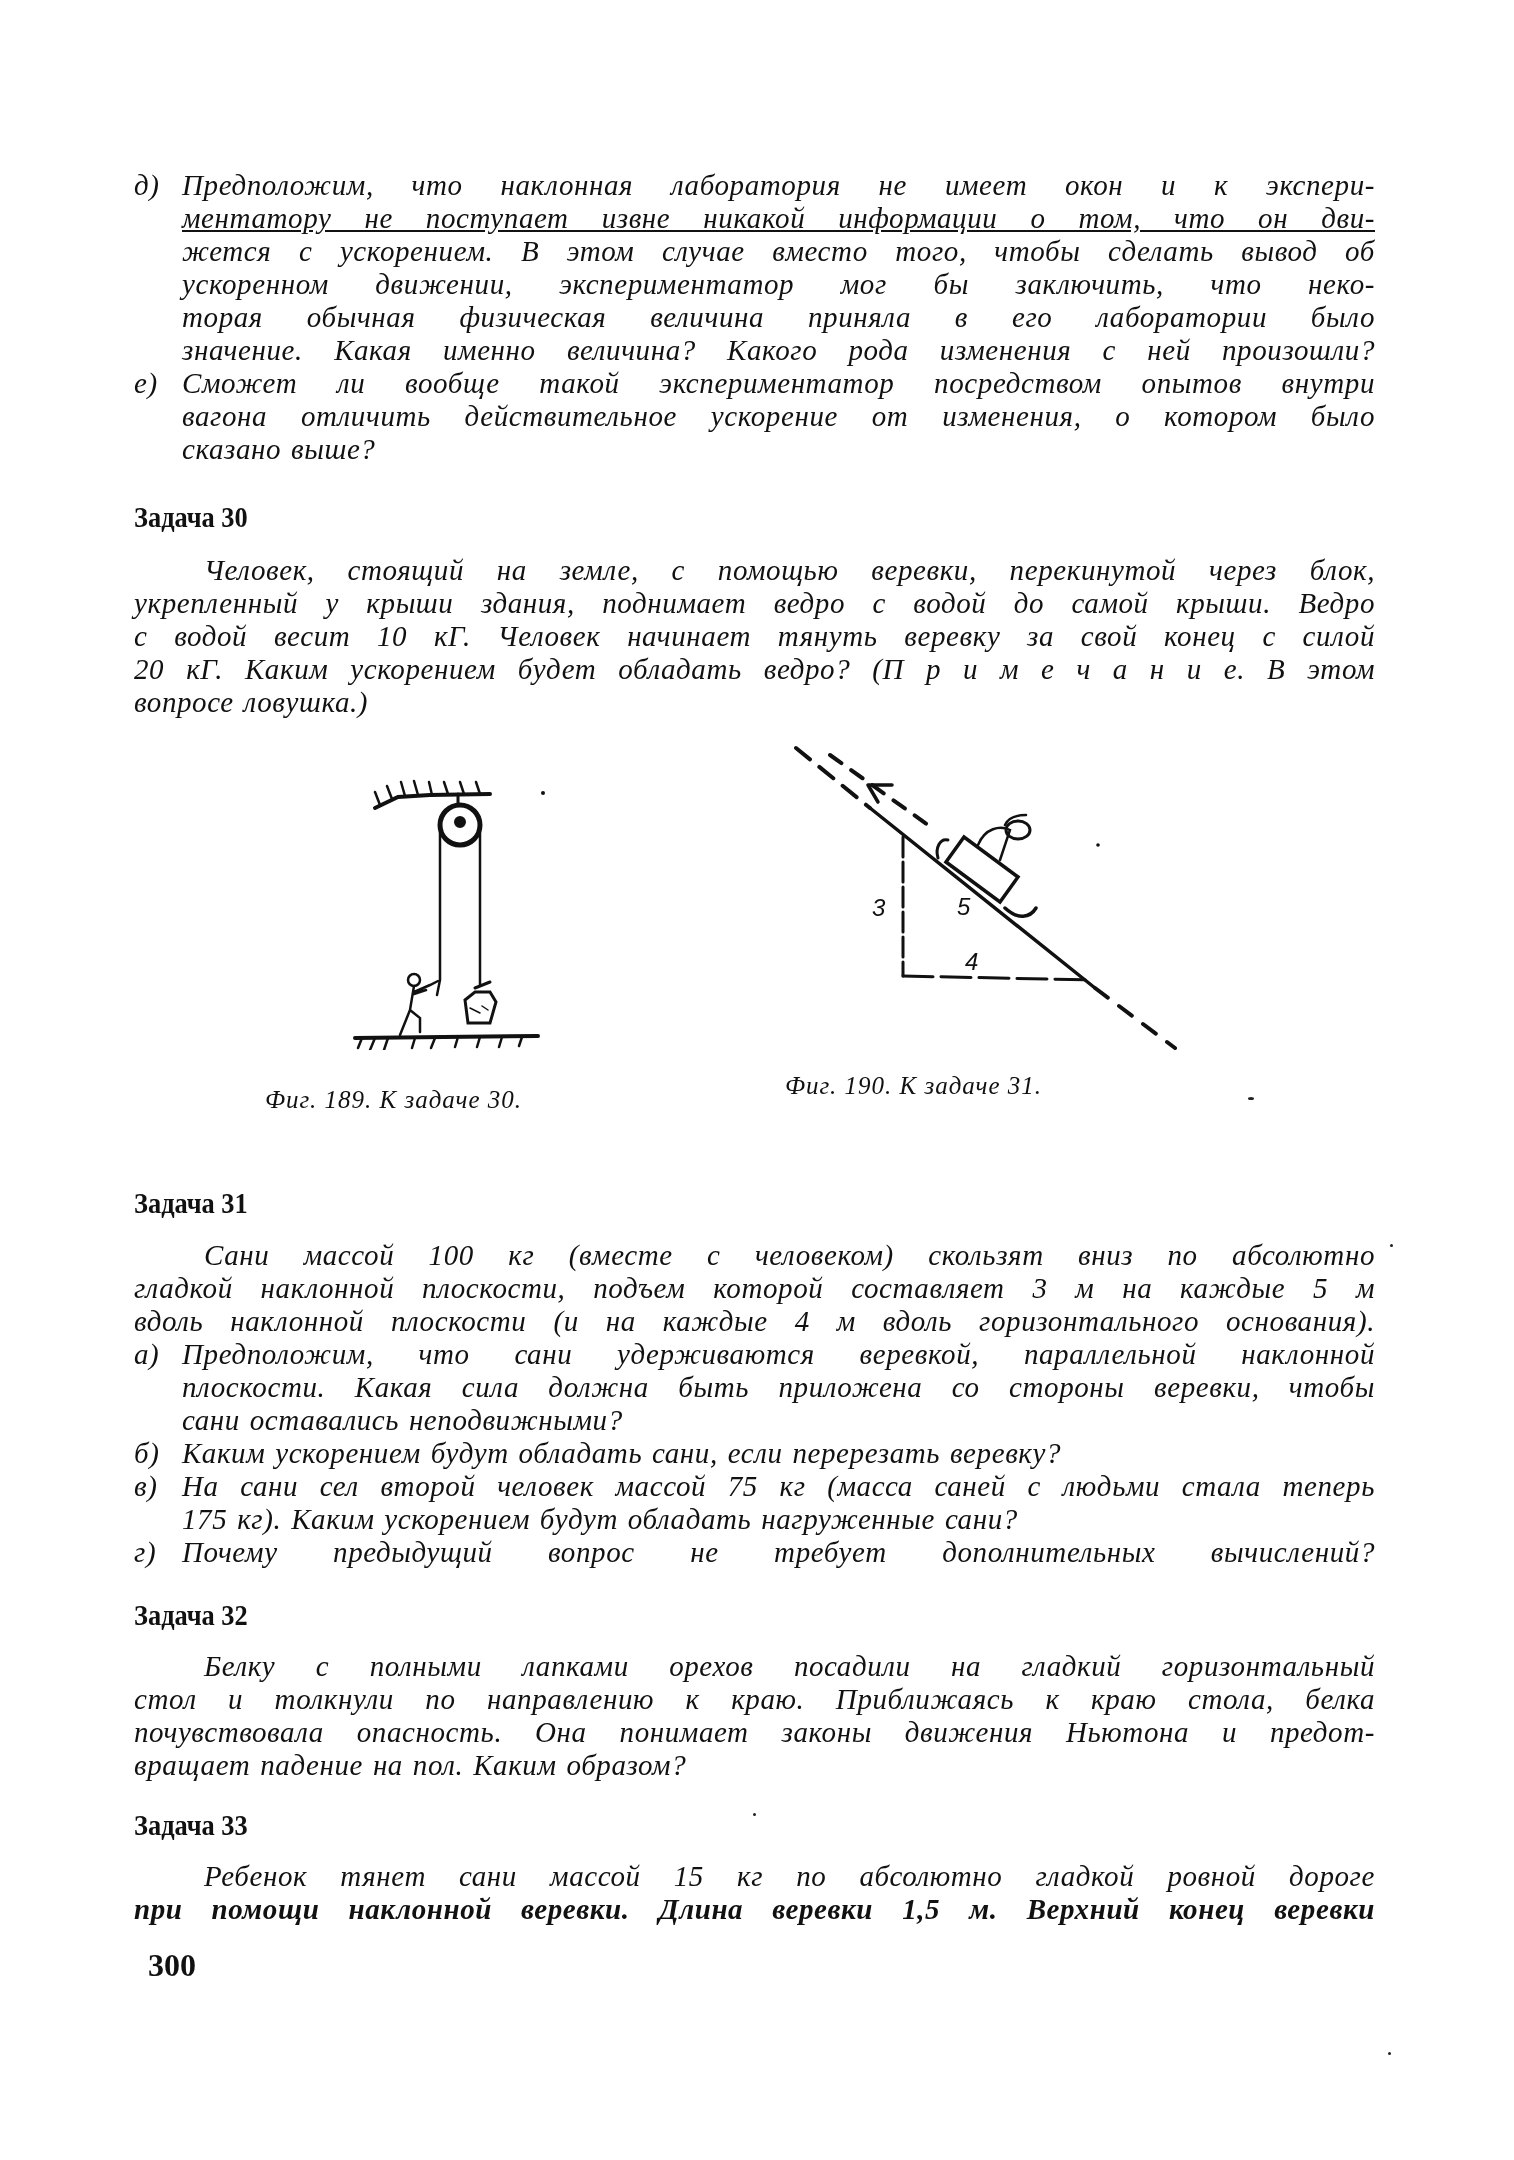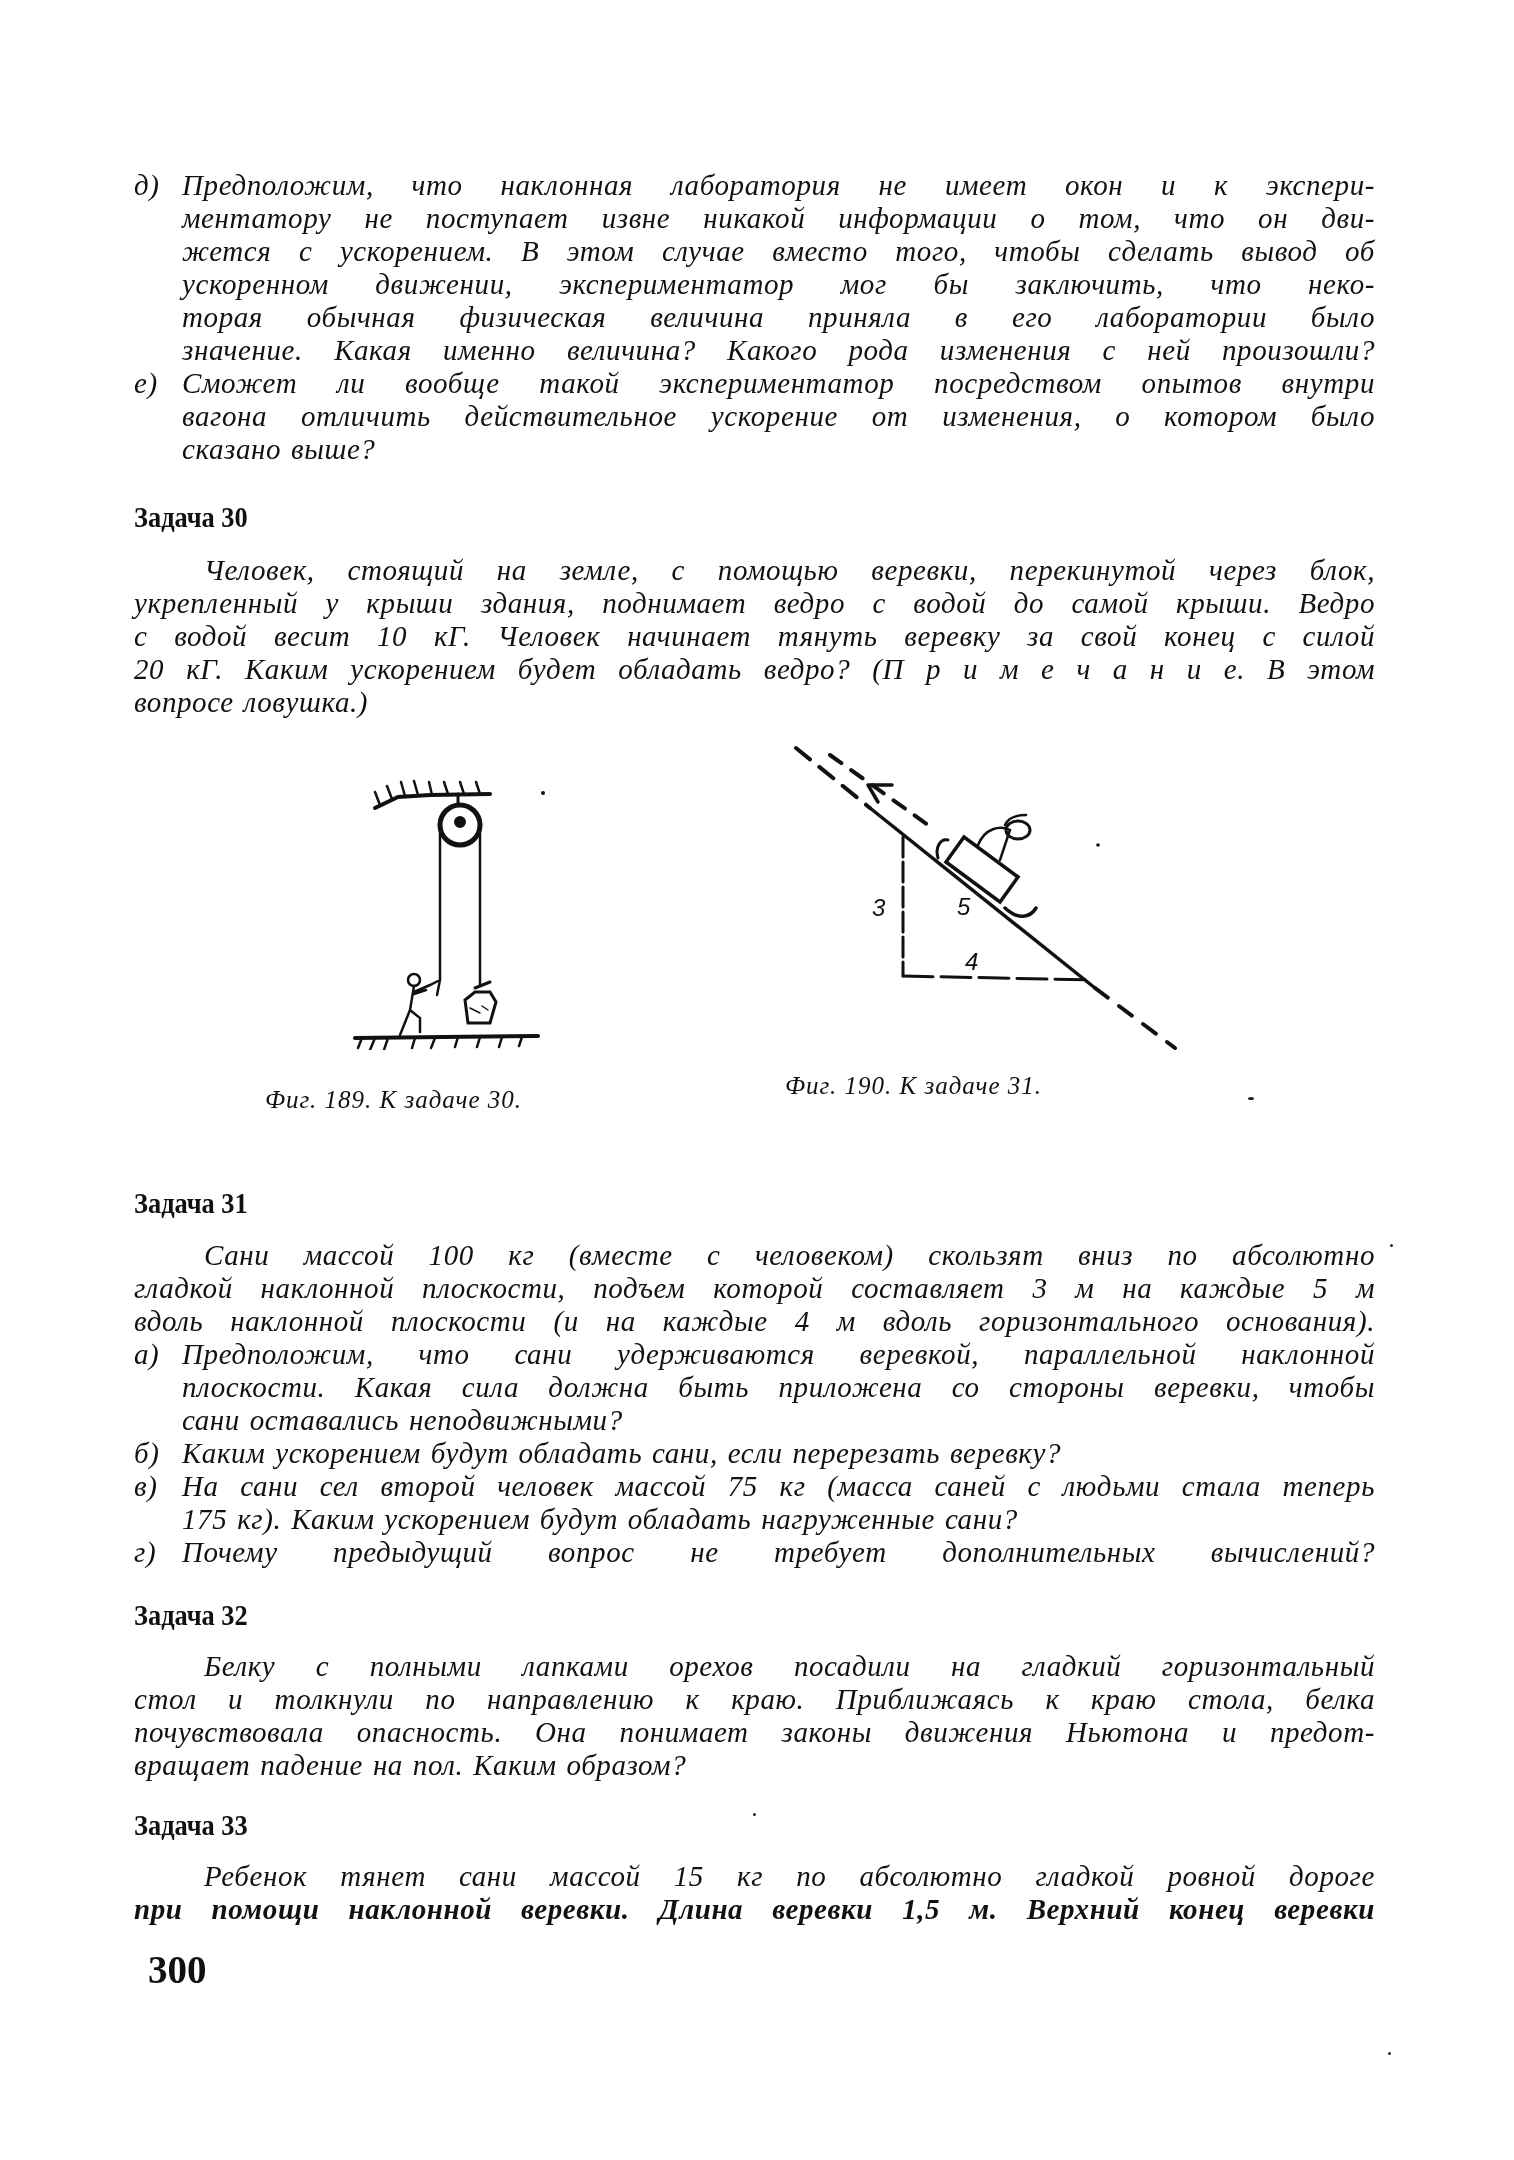--- a/index.html
+++ b/index.html
@@ -19,34 +19,34 @@
     position: absolute; font-family: "Liberation Serif", serif;
     font-size: 30px; font-weight: bold; line-height: 34px;
     transform: scaleX(0.88); transform-origin: left;
   }
   .caption {
     position: absolute; font-size: 25px; font-style: italic;
     font-family: "Liberation Serif", serif; letter-spacing: 1px;
   }
   .pagenum {
     position: absolute; left: 148px; top: 1947px; font-family: "Liberation Serif", serif;
-    font-size: 39px; font-weight: bold;
+    font-size: 32px; font-weight: bold;
   }
   svg.fig { position: absolute; }
   .speck { position: absolute; background: #222; border-radius: 50%; }
 </style>
 </head>
 <body>
 
 <div class="page">
 
   <div>
     <div class="line" style="left:134px;top:169px;width:40px;">д)</div>
     <div class="line j" style="left:182px;top:169px;width:1193px;">Предположим, что наклонная лаборатория не имеет окон и к экспери-</div>
-    <div class="line j" style="left:182px;top:202px;width:1193px;">ментатору не поступает извне никакой информации о том, что он дви-</div>
+    <div class="line j" style="left:182px;top:202px;width:1193px;text-decoration:underline;">ментатору не поступает извне никакой информации о том, что он дви-</div>
     <div class="line j" style="left:182px;top:235px;width:1193px;">жется с ускорением. В этом случае вместо того, чтобы сделать вывод об</div>
     <div class="line j" style="left:182px;top:268px;width:1193px;">ускоренном движении, экспериментатор мог бы заключить, что неко-</div>
     <div class="line j" style="left:182px;top:301px;width:1193px;">торая обычная физическая величина приняла в его лаборатории было</div>
     <div class="line j" style="left:182px;top:334px;width:1193px;">значение. Какая именно величина? Какого рода изменения с ней произошли?</div>
   </div>
 
   <div>
     <div class="line" style="left:134px;top:367px;width:40px;">е)</div>
     <div class="line j" style="left:182px;top:367px;width:1193px;">Сможет ли вообще такой экспериментатор посредством опытов внутри</div>
     <div class="line j" style="left:182px;top:400px;width:1193px;">вагона отличить действительное ускорение от изменения, о котором было</div>

